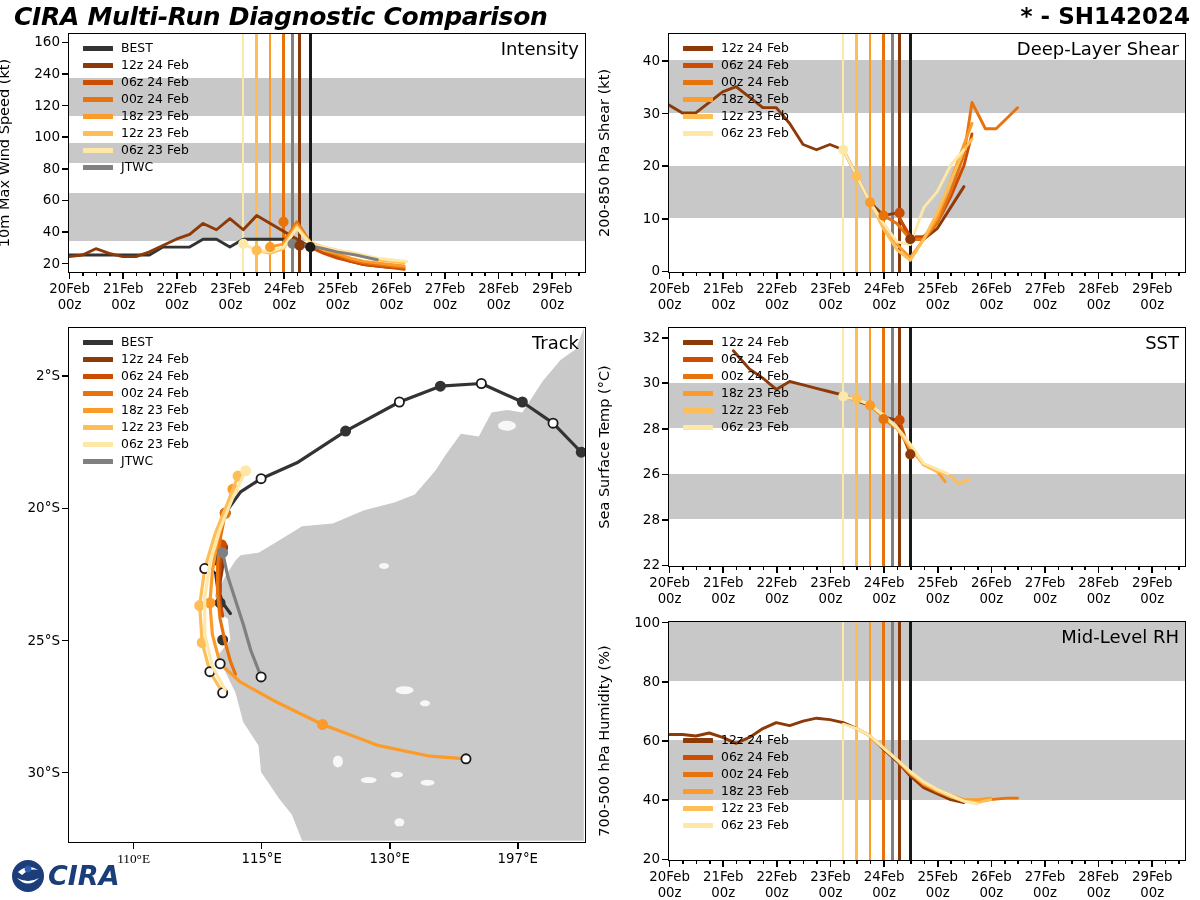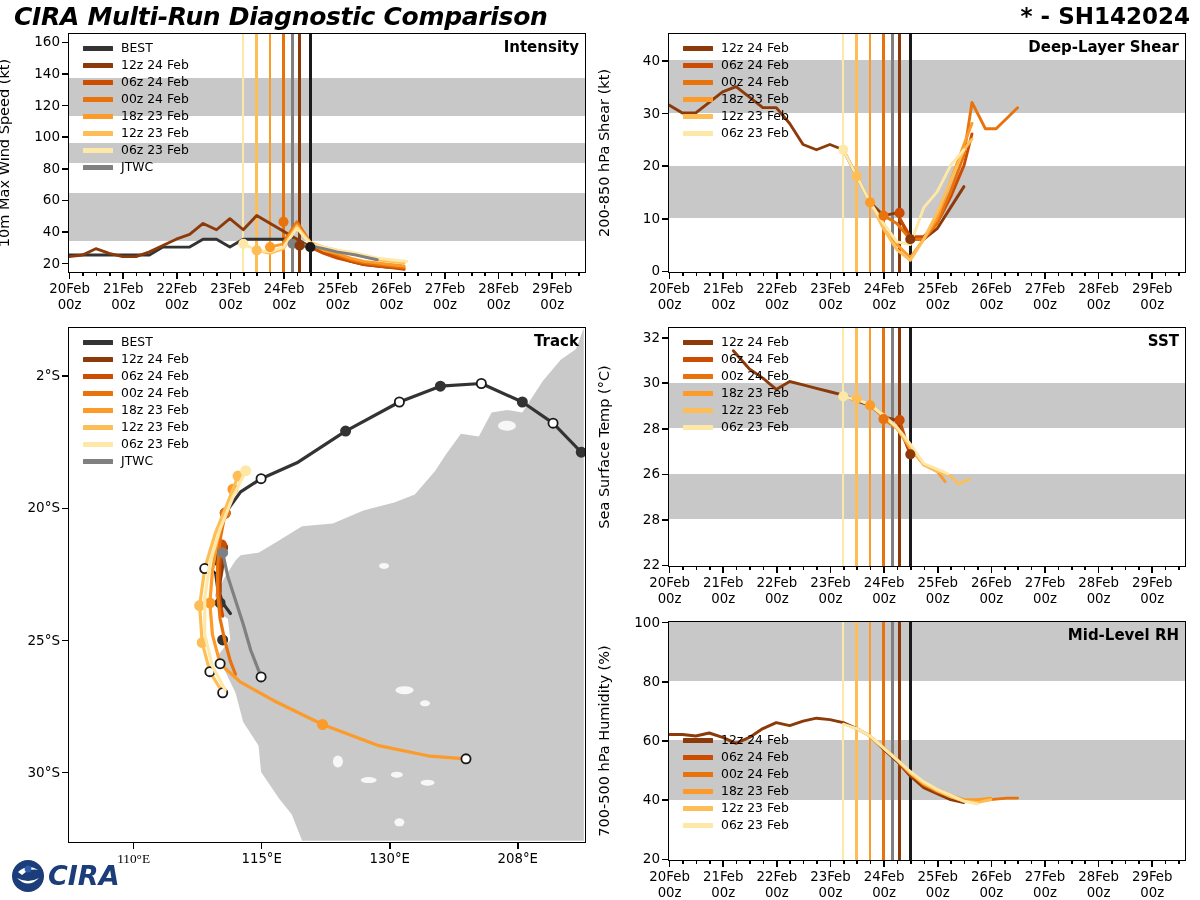--- a/index.html
+++ b/index.html
@@ -5,21 +5,21 @@
   html,body{margin:0;padding:0;background:#fff;}
   body{width:1200px;height:900px;position:relative;
        font-family:"DejaVu Sans","Liberation Sans",sans-serif;color:#000;overflow:hidden;}
 
   .title-main{position:absolute;left:14px;top:2px;font-size:25px;font-weight:bold;
     font-style:italic;letter-spacing:-0.3px;}
   .title-right{position:absolute;right:10px;top:3px;font-size:23px;font-weight:bold;}
 
   .panel{position:absolute;box-sizing:border-box;border:1.6px solid #000;background:#fff;
          overflow:hidden;}
-  .panel-label{position:absolute;right:6px;top:4px;font-size:15px;font-weight:bold;z-index:40;}
+  .panel-label{position:absolute;right:6px;top:4px;font-size:18px;font-weight:normal;z-index:40;}
 
   .band{position:absolute;left:0;right:0;background:#c8c8c8;z-index:1;}
   .vline{position:absolute;top:0;bottom:0;width:2.4px;z-index:6;}
 
   svg.series{position:absolute;left:0;top:0;z-index:10;overflow:visible;}
 
   .legend{position:absolute;z-index:30;font-size:12.4px;line-height:1.0;}
   .legend .row{display:flex;align-items:center;height:17px;}
   .legend .swatch{width:30px;height:4.6px;margin-right:8px;flex:none;border-radius:0.5px;}
   .legend .lbl{white-space:nowrap;}
@@ -113,21 +113,21 @@
     <div class="ytick" style="left: 22px; top: 222.933px; width: 38px;">40</div>
     <div class="ytickmark" style="left: 62px; top: 231.133px; width: 7px;"></div>
     <div class="ytick" style="left: 22px; top: 191.36px; width: 38px;">60</div>
     <div class="ytickmark" style="left: 62px; top: 199.56px; width: 7px;"></div>
     <div class="ytick" style="left: 22px; top: 159.787px; width: 38px;">80</div>
     <div class="ytickmark" style="left: 62px; top: 167.987px; width: 7px;"></div>
     <div class="ytick" style="left: 22px; top: 128.213px; width: 38px;">100</div>
     <div class="ytickmark" style="left: 62px; top: 136.413px; width: 7px;"></div>
     <div class="ytick" style="left: 22px; top: 96.64px; width: 38px;">120</div>
     <div class="ytickmark" style="left: 62px; top: 104.84px; width: 7px;"></div>
-    <div class="ytick" style="left: 22px; top: 65.0667px; width: 38px;">140</div>
+    <div class="ytick" style="left: 22px; top: 65.0667px; width: 38px;">240</div>
     <div class="ytickmark" style="left: 62px; top: 73.2667px; width: 7px;"></div>
     <div class="ytick" style="left: 22px; top: 33.4933px; width: 38px;">160</div>
     <div class="ytickmark" style="left: 62px; top: 41.6933px; width: 7px;"></div>
     <div class="xtickmark" style="left: 68.8px; top: 272px; height: 7px;"></div>
     <div class="xtick" style="left: 35.6px; top: 281px; width: 68px;">20Feb<br>00z</div>
     <div class="xtickmark" style="left: 82.2062px; top: 272px; height: 4px;"></div>
     <div class="xtickmark" style="left: 95.6125px; top: 272px; height: 4px;"></div>
     <div class="xtickmark" style="left: 109.019px; top: 272px; height: 4px;"></div>
     <div class="xtickmark" style="left: 122.425px; top: 272px; height: 7px;"></div>
     <div class="xtick" style="left: 89.225px; top: 281px; width: 68px;">21Feb<br>00z</div>
@@ -603,21 +603,21 @@
     <div class="ytickmark" style="left: 62px; top: 639.709px; width: 7px;"></div>
     <div class="ytick" style="left: 6px; top: 763.674px; width: 54px;">30°S</div>
     <div class="ytickmark" style="left: 62px; top: 771.874px; width: 7px;"></div>
     <div class="xtickmark" style="left: 132.83px; top: 842px; height: 7px;"></div>
     <div class="xtick" style="left: 93.6299px; top: 851px; width: 80px; font-family: Liberation Serif, serif;">110°E</div>
     <div class="xtickmark" style="left: 260.89px; top: 842px; height: 7px;"></div>
     <div class="xtick" style="left: 221.69px; top: 851px; width: 80px;">115°E</div>
     <div class="xtickmark" style="left: 388.949px; top: 842px; height: 7px;"></div>
     <div class="xtick" style="left: 349.749px; top: 851px; width: 80px;">130°E</div>
     <div class="xtickmark" style="left: 517.009px; top: 842px; height: 7px;"></div>
-    <div class="xtick" style="left: 477.809px; top: 851px; width: 80px;">208°E</div>
+    <div class="xtick" style="left: 477.809px; top: 851px; width: 80px;">197°E</div>
   </div>
 
 <svg class="logo" viewBox="0 0 120 40">
   <g>
     <circle cx="20" cy="20" r="16" fill="#1b3d7a"></circle>
     <path d="M10 16 Q20 7 30 14 Q22 12 14 19 Z" fill="#ffffff"></path>
     <path d="M9 22 Q20 33 31 22 Q20 28 9 22 Z" fill="#ffffff"></path>
     <circle cx="20" cy="13" r="3.4" fill="#2a5ca8"></circle>
   </g>
   <text class="cira-text" x="40" y="29">CIRA</text>

